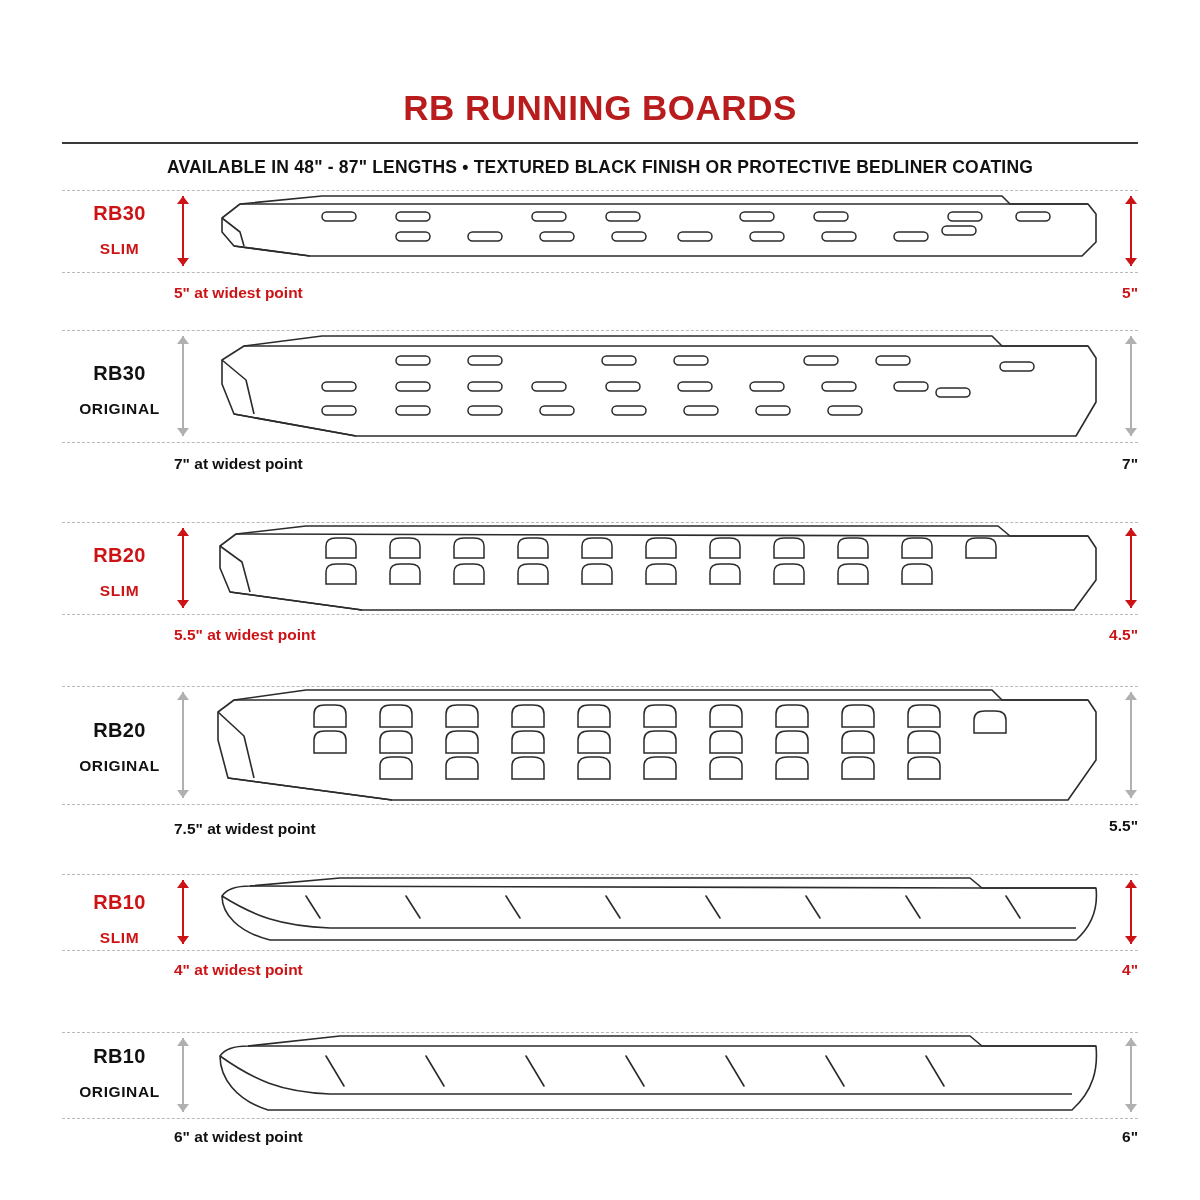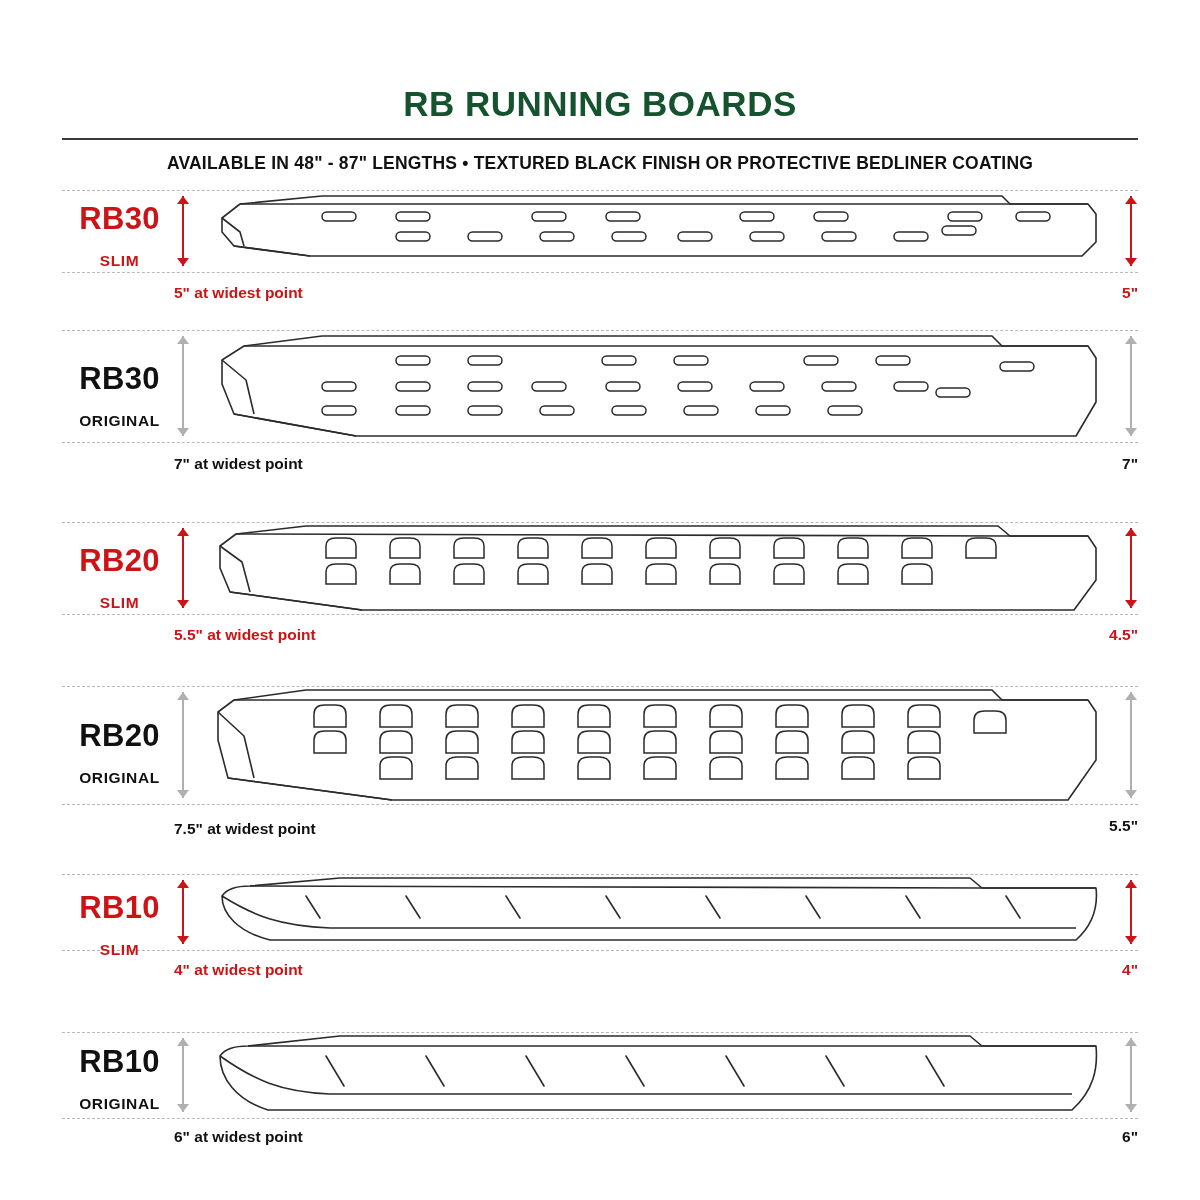--- a/index.html
+++ b/index.html
@@ -21,22 +21,23 @@
   .header {
     position: absolute;
     left: 0; top: 0;
     width: 1200px;
   }
   .title {
     text-align: center;
     font-size: 35px;
     font-weight: bold;
     letter-spacing: 0.5px;
-    padding-top: 84px;
-    color: #14532d;
+    padding-top: 52px;
+    color: #b91c1c;
+    margin-top: 36px;
   }
   .title-rule {
     margin: 14px 62px 0 62px;
     border-top: 2px solid #3a3a3a;
   }
   .subtitle {
     text-align: center;
     font-size: 17.5px;
     font-weight: bold;
     letter-spacing: 0.2px;
@@ -58,21 +59,21 @@
     border-top: 1px dashed #b9b9b9;
     height: 0;
   }
   .label-block {
     position: absolute;
     left: 62px;
     width: 115px;
     text-align: center;
   }
   .label-model {
-    font-size: 31px;
+    font-size: 20px;
     font-weight: bold;
     line-height: 1.02;
     letter-spacing: 0.3px;
   }
   .label-variant {
     font-size: 15.5px;
     font-weight: bold;
     letter-spacing: 0.6px;
     margin-top: 17px;
   }

